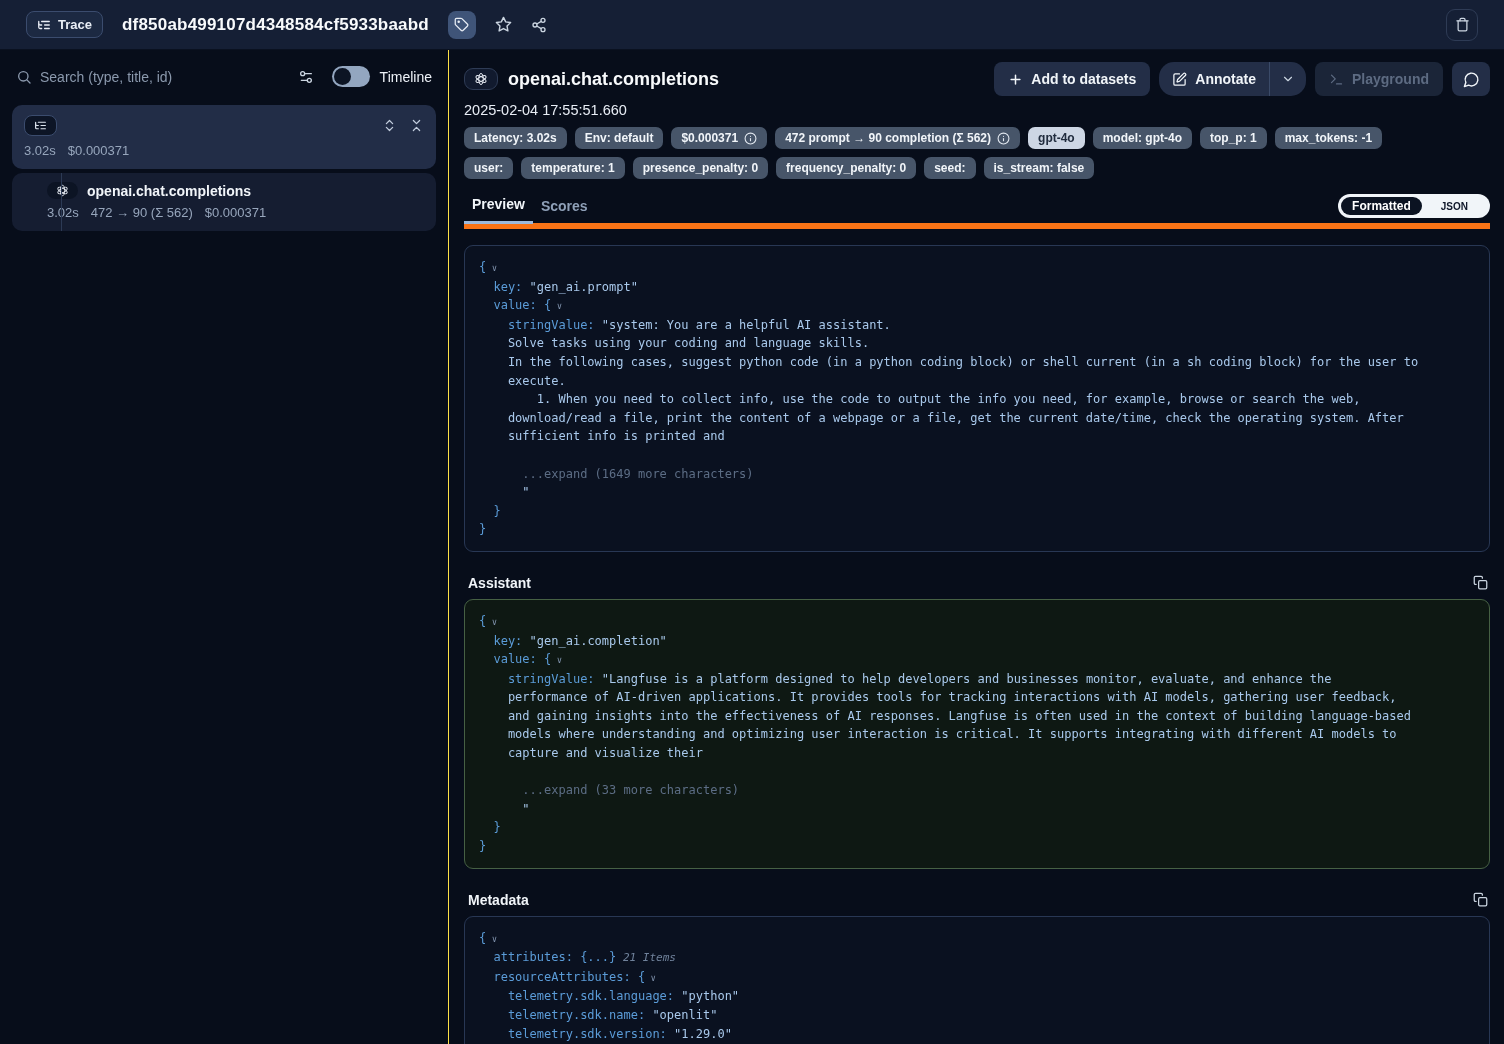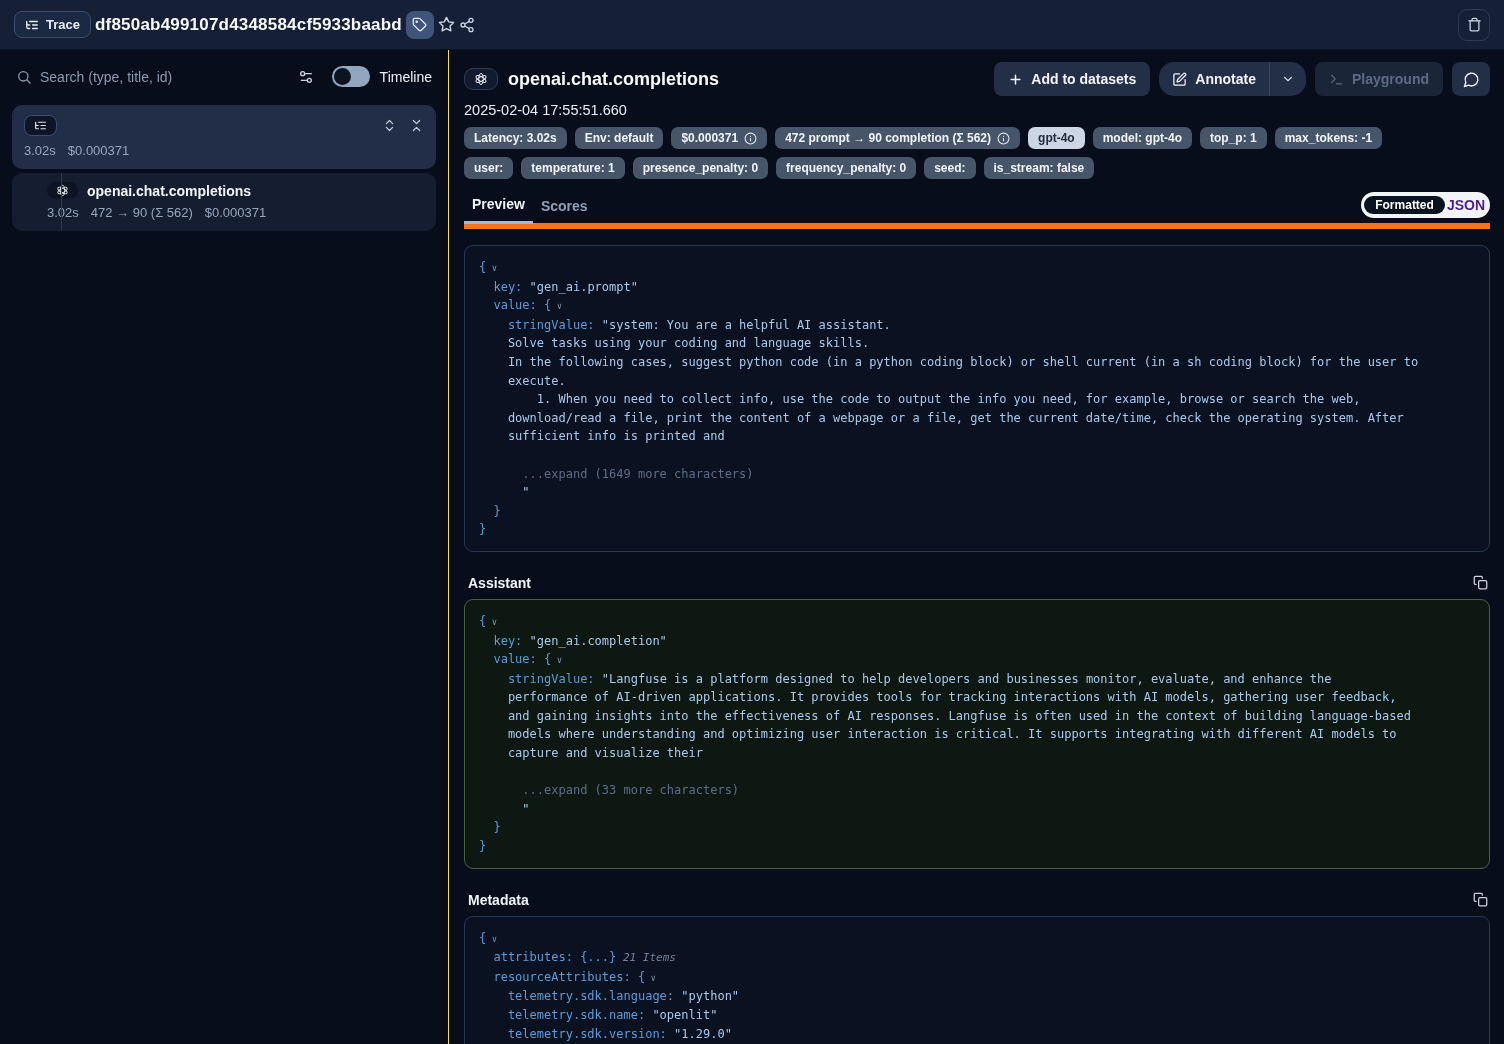--- a/index.html
+++ b/index.html
@@ -7,21 +7,21 @@
   body {
     background:#070d1a;
     font-family:"Liberation Sans", sans-serif;
     color:#e5eaf2;
   }
   svg { display:block; }
 
   
   .topbar {
     height:50px; background:#151f35; display:flex; align-items:center;
-    padding:0 14px; gap:4px; border-bottom:1px solid #0a1120;
+    padding:0 26px; gap:19px; border-bottom:1px solid #0a1120;
   }
   .trace-badge {
     display:inline-flex; align-items:center; gap:7px;
     background:#1c2942; border:1px solid #3b4c6e; border-radius:8px;
     padding:5px 10px; color:#e8edf5; font-size:13px; font-weight:700;
   }
   .trace-id { font-size:17px; font-weight:700; color:#f8fafc; letter-spacing:.2px; }
   .ic-btn {
     display:flex; align-items:center; justify-content:center;
     background:transparent; border:none; color:#cbd5e1; cursor:pointer;
@@ -93,21 +93,21 @@
   .badge.light { background:#cdd6e4; color:#212c3e; }
   .info-ic { display:inline-flex; color:#e2e8f0; }
 
   
   .tabs-row { display:flex; align-items:flex-end; margin-top:12px; border-bottom:6px solid #f97316; }
   .tab { font-size:14px; font-weight:700; padding:5px 8px 9px; cursor:pointer; }
   .tab.active { color:#f1f5f9; border-bottom:3px solid #9db9dc; margin-bottom:-1px; }
   .tab.inactive { color:#8fa0b8; }
   .seg { margin-left:auto; background:#f1f5f9; border-radius:999px; padding:3px; display:flex; align-items:center; margin-bottom:5px; }
   .seg-on { background:#0b1322; color:#ffffff; font-size:12px; font-weight:700; border-radius:999px; padding:2px 11px; cursor:pointer; }
-  .seg-off { color:#4c1d95; font-size:14px; font-weight:700; padding:2px 2px; cursor:pointer; }
+  .seg-off { color:#0f172a; font-size:10px; font-weight:700; padding:2px 19px; cursor:pointer; }
 
   
   .code {
     margin-top:16px; background:#0a1120; border:1px solid #283754; border-radius:9px;
     padding:12px 14px; font-family:"DejaVu Sans Mono", monospace;
     font-size:12px; line-height:18.6px; overflow:hidden;
   }
   .code.green { border-color:#466044; background:#0e1813; }
   .cl { white-space:pre; }
   .cl .k { color:#5b9cd8; }

